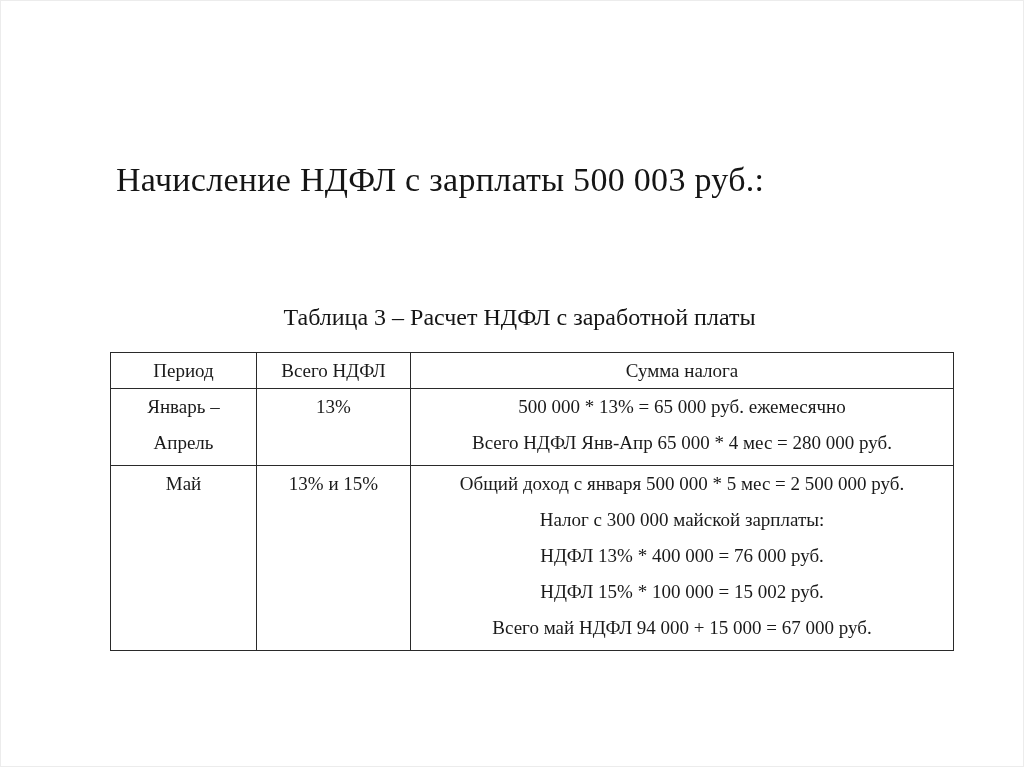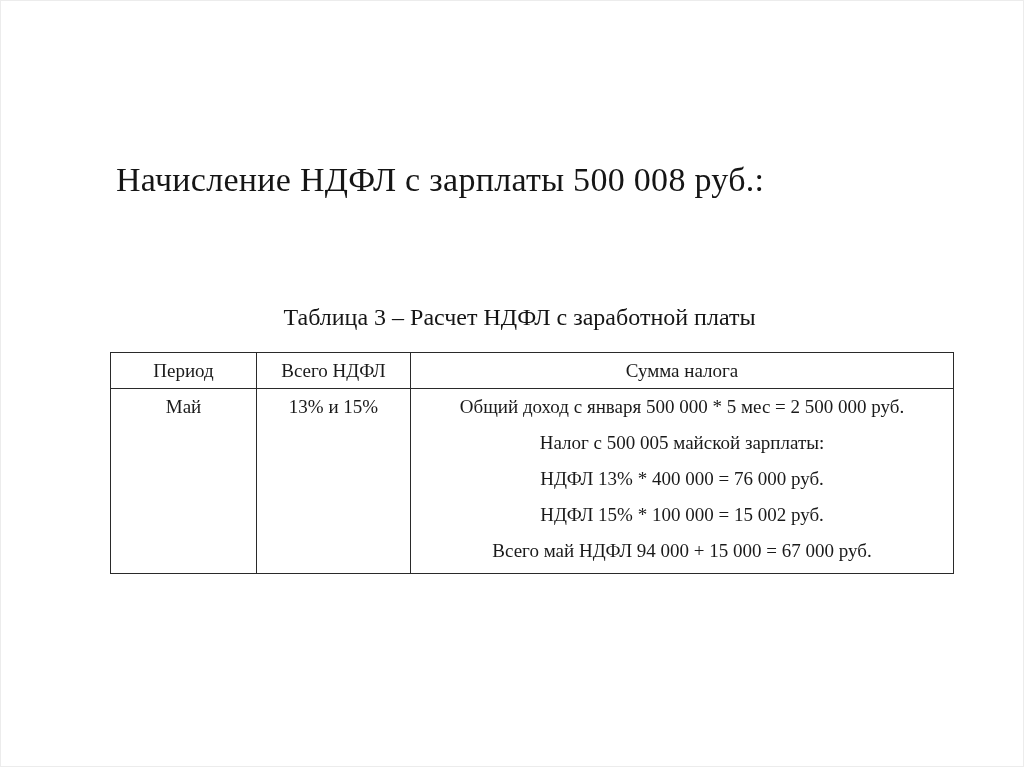--- a/index.html
+++ b/index.html
@@ -69,48 +69,61 @@
   }
   col.c-period { width: 146px; }
   col.c-rate   { width: 154px; }
   col.c-amount { width: 543px; }
 </style>
 </head>
 <body>
 
 <div class="slide">
 
-  <div class="page-title">Начисление НДФЛ с зарплаты 500 008 руб.:</div>
+  <div class="page-title">Начисление НДФЛ с зарплаты 500 003 руб.:</div>
 
   <div class="table-caption">Таблица 3 – Расчет НДФЛ с заработной платы</div>
 
   <table class="tax-table">
     <colgroup>
       <col class="c-period">
       <col class="c-rate">
       <col class="c-amount">
     </colgroup>
     <thead>
       <tr>
         <th>Период</th>
         <th>Всего НДФЛ</th>
         <th>Сумма налога</th>
       </tr>
     </thead>
     <tbody>
       <tr>
         <td>
+          <div class="cell-line">Январь –</div>
+          <div class="cell-line">Апрель</div>
+        </td>
+        <td>
+          <div class="cell-line">13%</div>
+        </td>
+        <td>
+          <div class="cell-line">500 000 * 13% = 65 000 руб. ежемесячно</div>
+          <div class="cell-line">Всего НДФЛ Янв-Апр 65 000 * 4 мес = 280 000 руб.</div>
+        </td>
+      </tr>
+      <tr>
+        <td>
           <div class="cell-line">Май</div>
         </td>
         <td>
           <div class="cell-line">13% и 15%</div>
         </td>
         <td>
           <div class="cell-line">Общий доход с января 500 000 * 5 мес = 2 500 000 руб.</div>
-          <div class="cell-line">Налог с 500 005 майской зарплаты:</div>
+          <div class="cell-line">Налог с 300 000 майской зарплаты:</div>
           <div class="cell-line">НДФЛ 13% * 400 000 = 76 000 руб.</div>
           <div class="cell-line">НДФЛ 15% * 100 000 = 15 002 руб.</div>
           <div class="cell-line">Всего май НДФЛ 94 000 + 15 000 = 67 000 руб.</div>
         </td>
       </tr>
     </tbody>
   </table>
 
 </div>
 

